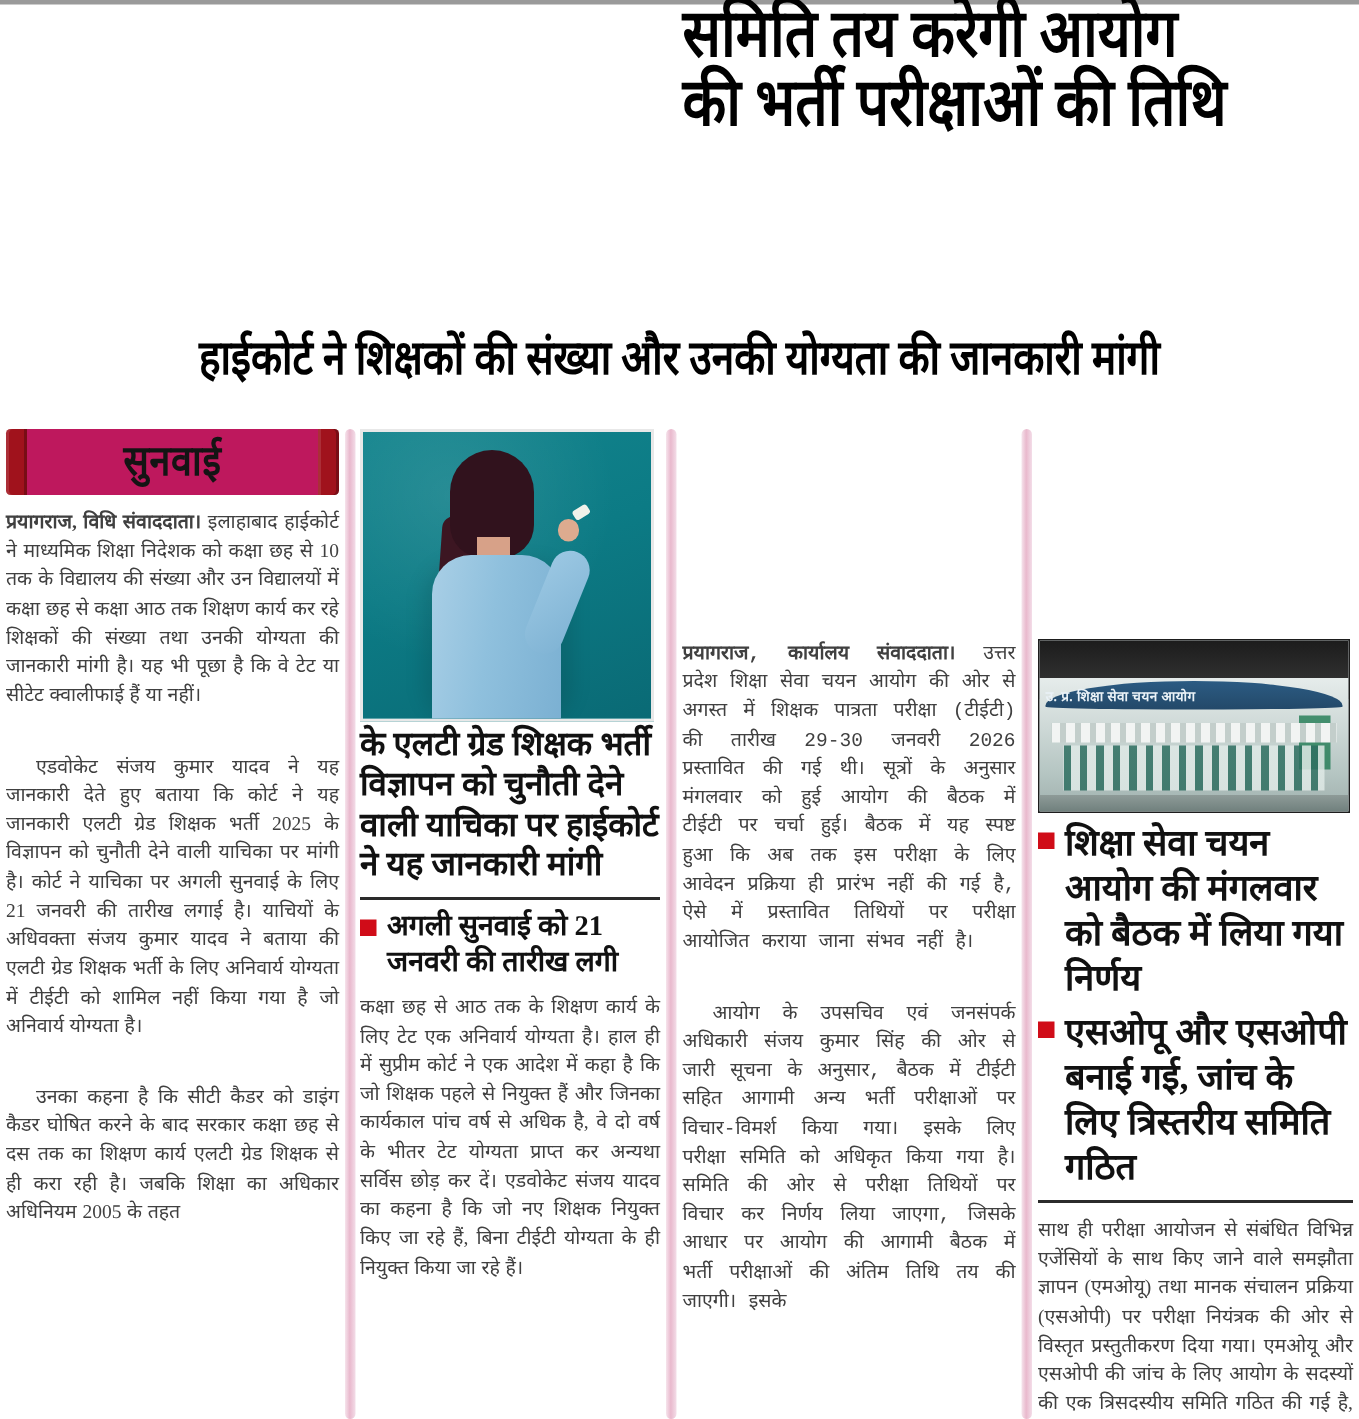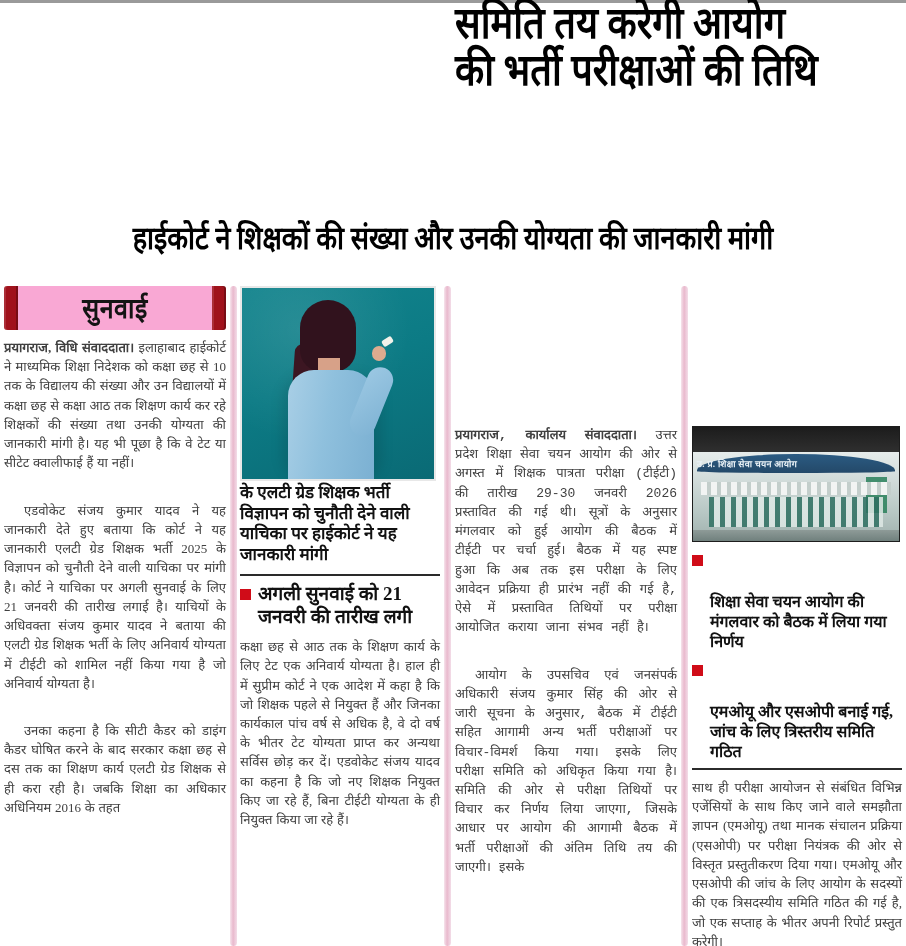--- a/index.html
+++ b/index.html
@@ -66,21 +66,21 @@
 
   
   .badge-wrap{position:relative;height:44px;margin-bottom:8px;display:flex;align-items:stretch;}
   .badge-bar{
     width:14px;background:#a0121c;border-radius:2px;
     box-shadow:inset -2px 0 0 rgba(0,0,0,.25), inset 2px 0 0 rgba(255,255,255,.12);
   }
   .badge-bar.left{border-radius:3px 0 0 3px;}
   .badge-bar.right{border-radius:0 3px 3px 0;}
   .badge-box{
-    flex:1;background:#f9a8d4;display:flex;align-items:center;justify-content:center;
+    flex:1;background:#be185d;display:flex;align-items:center;justify-content:center;
   }
   .badge-text{
     font-weight:700;font-size:25px;color:#141414;line-height:1;
     transform:scaleY(1.12);letter-spacing:0.5px;
   }
 
   
   .body-text{
     font-size:13px;
     line-height:1.48;
@@ -131,21 +131,21 @@
   .fig-hand{position:absolute;left:130px;top:58px;width:14px;height:15px;background:#ddab8f;border-radius:7px;}
   .fig-chalk{position:absolute;left:140px;top:50px;width:11px;height:7px;background:#f2f2ea;border-radius:2px;transform:rotate(-32deg);}
   .fig-shadow{position:absolute;left:40px;top:86px;width:100px;height:109px;background:rgba(0,0,0,.10);border-radius:26px;filter:blur(6px);}
 
   .year{
     font-family:"Liberation Serif","DejaVu Serif",serif;
     font-weight:700;font-size:52px;color:#6f6f6f;
     line-height:1.02;margin-top:4px;letter-spacing:-1px;
   }
   .kicker{
-    font-weight:700;font-size:17px;line-height:1.22;color:#111;
+    font-weight:700;font-size:22px;line-height:1.22;color:#111;
     margin-top:2px;
   }
   .hr-dark{height:2px;background:#2a2a2a;margin:8px 0 6px 0;width:100%;}
   .bullet-row{display:flex;gap:7px;align-items:flex-start;margin-bottom:4px;}
   .bullet-sq{width:11px;height:11px;background:#d00c18;flex:0 0 11px;margin-top:7px;}
   .bullet-txt{font-weight:700;font-size:19px;line-height:1.24;color:#111;}
 
   
   .hl2{
     position:absolute;left:455px;top:0;width:451px;
@@ -179,21 +179,21 @@
     border-radius:50%/90% 90% 10% 10%;
     display:flex;align-items:center;
   }
   .arch-text{
     color:#eaf2f7;font-size:9px;font-weight:700;letter-spacing:.3px;white-space:nowrap;
   }
   .greenband{position:absolute;right:6%;top:28%;width:10%;height:40%;background:#1f7a52;opacity:.8;}
   .ground{position:absolute;left:0;right:0;bottom:0;height:12%;background:linear-gradient(#8e9b98,#70807d);}
 
   
-  .c4 .bullet-txt{font-size:16px;line-height:1.25;margin-top:44px;}
+  .c4 .bullet-txt{font-size:24px;line-height:1.25;}
   .c4 .bullet-row{margin-bottom:6px;}
   .hr-dark-thin{height:2px;background:#2b2b2b;margin:6px 0 8px 0;}
 </style>
 </head>
 <body>
 
 <div class="page">
 
   <div class="top-rule"></div>
 
@@ -217,21 +217,21 @@
         <div class="badge-box">
           <span class="badge-text">सुनवाई</span>
         </div>
         <div class="badge-bar right"></div>
       </div>
 
       <div class="body-text">
         <p><span class="lead">प्रयागराज, विधि संवाददाता।</span>
           <span>इलाहाबाद हाईकोर्ट ने माध्यमिक शिक्षा निदेशक को कक्षा छह से 10 तक के विद्यालय की संख्या और उन विद्यालयों में कक्षा छह से कक्षा आठ तक शिक्षण कार्य कर रहे शिक्षकों की संख्या तथा उनकी योग्यता की जानकारी मांगी है। यह भी पूछा है कि वे टेट या सीटेट क्वालीफाई हैं या नहीं।</span></p>
         <p>एडवोकेट संजय कुमार यादव ने यह जानकारी देते हुए बताया कि कोर्ट ने यह जानकारी एलटी ग्रेड शिक्षक भर्ती 2025 के विज्ञापन को चुनौती देने वाली याचिका पर मांगी है। कोर्ट ने याचिका पर अगली सुनवाई के लिए 21 जनवरी की तारीख लगाई है। याचियों के अधिवक्ता संजय कुमार यादव ने बताया की एलटी ग्रेड शिक्षक भर्ती के लिए अनिवार्य योग्यता में टीईटी को शामिल नहीं किया गया है जो अनिवार्य योग्यता है।</p>
-        <p>उनका कहना है कि सीटी कैडर को डाइंग कैडर घोषित करने के बाद सरकार कक्षा छह से दस तक का शिक्षण कार्य एलटी ग्रेड शिक्षक से ही करा रही है। जबकि शिक्षा का अधिकार अधिनियम 2016 के तहत</p>
+        <p>उनका कहना है कि सीटी कैडर को डाइंग कैडर घोषित करने के बाद सरकार कक्षा छह से दस तक का शिक्षण कार्य एलटी ग्रेड शिक्षक से ही करा रही है। जबकि शिक्षा का अधिकार अधिनियम 2005 के तहत</p>
       </div>
 
     </div>
 
     <div class="col c2">
 
       <div class="photo-card">
         <div class="photo-frame">
           <div class="chalkboard"></div>
           <div class="fig-shadow"></div>
@@ -280,21 +280,21 @@
           <span class="arch-text">उ. प्र. शिक्षा सेवा चयन आयोग</span>
         </div>
       </div>
 
       <div class="bullet-row">
         <span class="bullet-sq"></span>
         <span class="bullet-txt">शिक्षा सेवा चयन आयोग की मंगलवार को बैठक में लिया गया निर्णय</span>
       </div>
       <div class="bullet-row">
         <span class="bullet-sq"></span>
-        <span class="bullet-txt">एमओयू और एसओपी बनाई गई, जांच के लिए त्रिस्तरीय समिति गठित</span>
+        <span class="bullet-txt">एसओपू और एसओपी बनाई गई, जांच के लिए त्रिस्तरीय समिति गठित</span>
       </div>
 
       <div class="hr-dark-thin"></div>
 
       <div class="body-text">साथ ही परीक्षा आयोजन से संबंधित विभिन्न एजेंसियों के साथ किए जाने वाले समझौता ज्ञापन (एमओयू) तथा मानक संचालन प्रक्रिया (एसओपी) पर परीक्षा नियंत्रक की ओर से विस्तृत प्रस्तुतीकरण दिया गया। एमओयू और एसओपी की जांच के लिए आयोग के सदस्यों की एक त्रिसदस्यीय समिति गठित की गई है, जो एक सप्ताह के भीतर अपनी रिपोर्ट प्रस्तुत करेगी।</div>
 
     </div>
 
   </div>
 </div>

